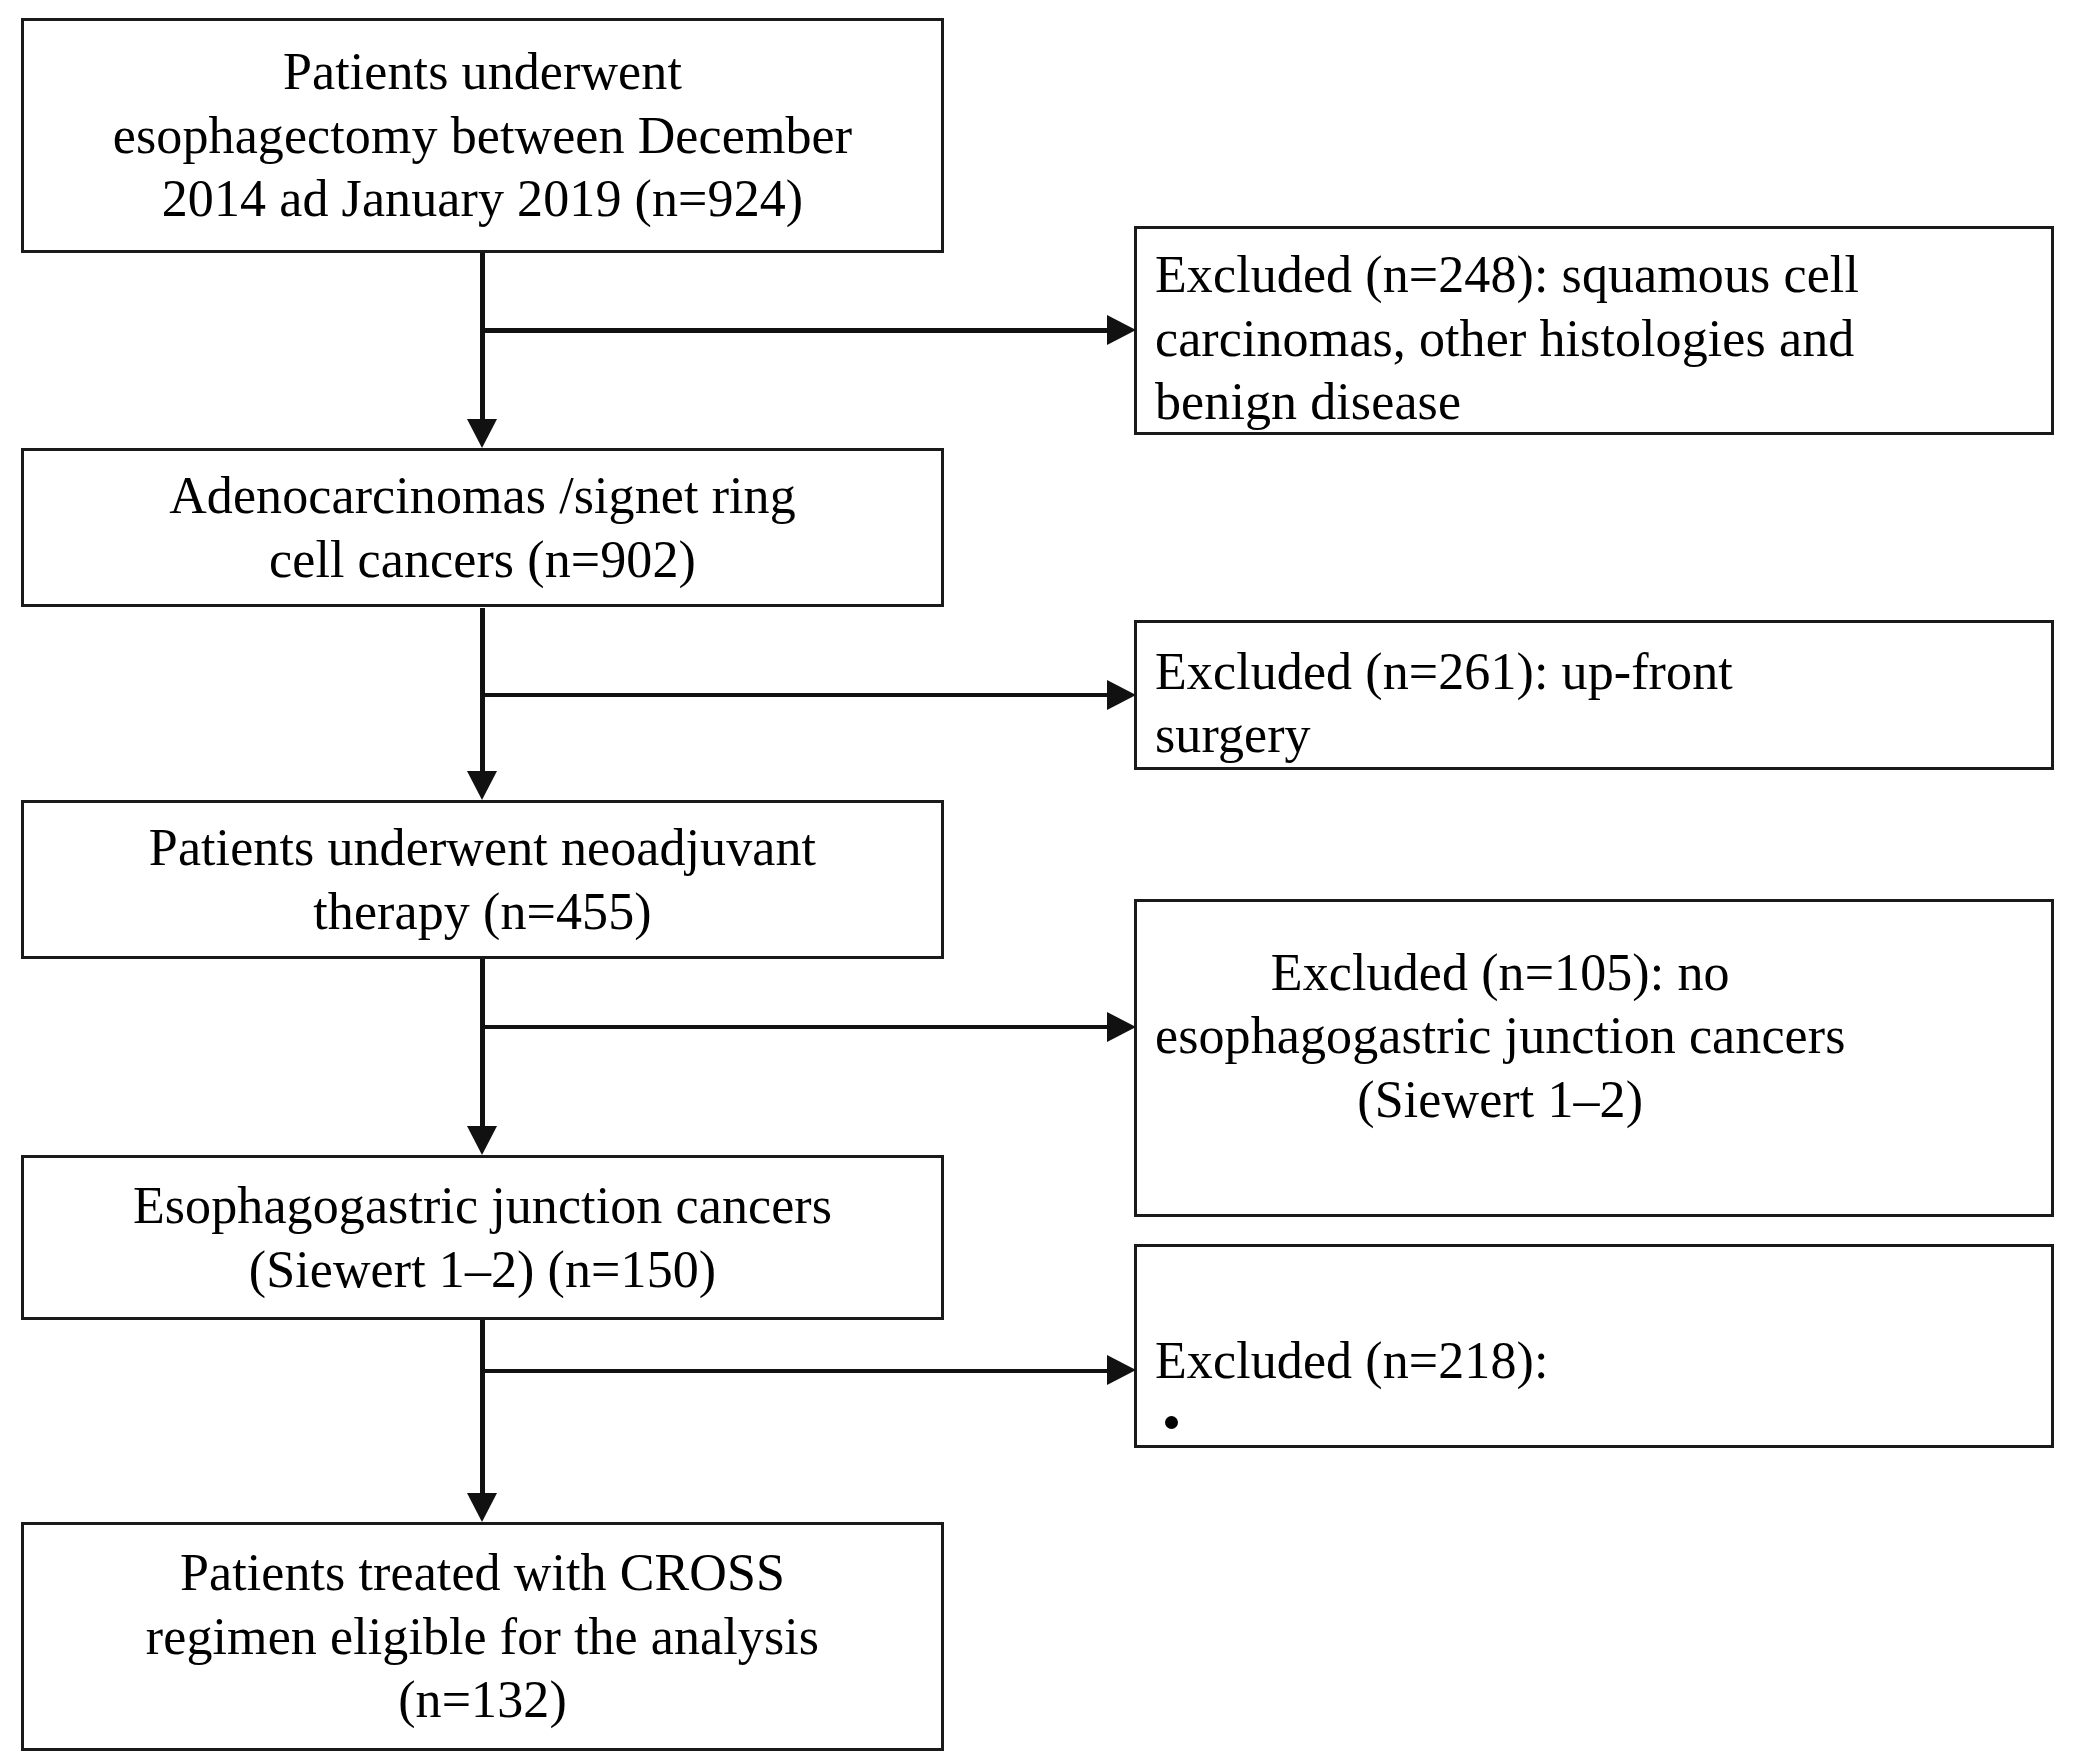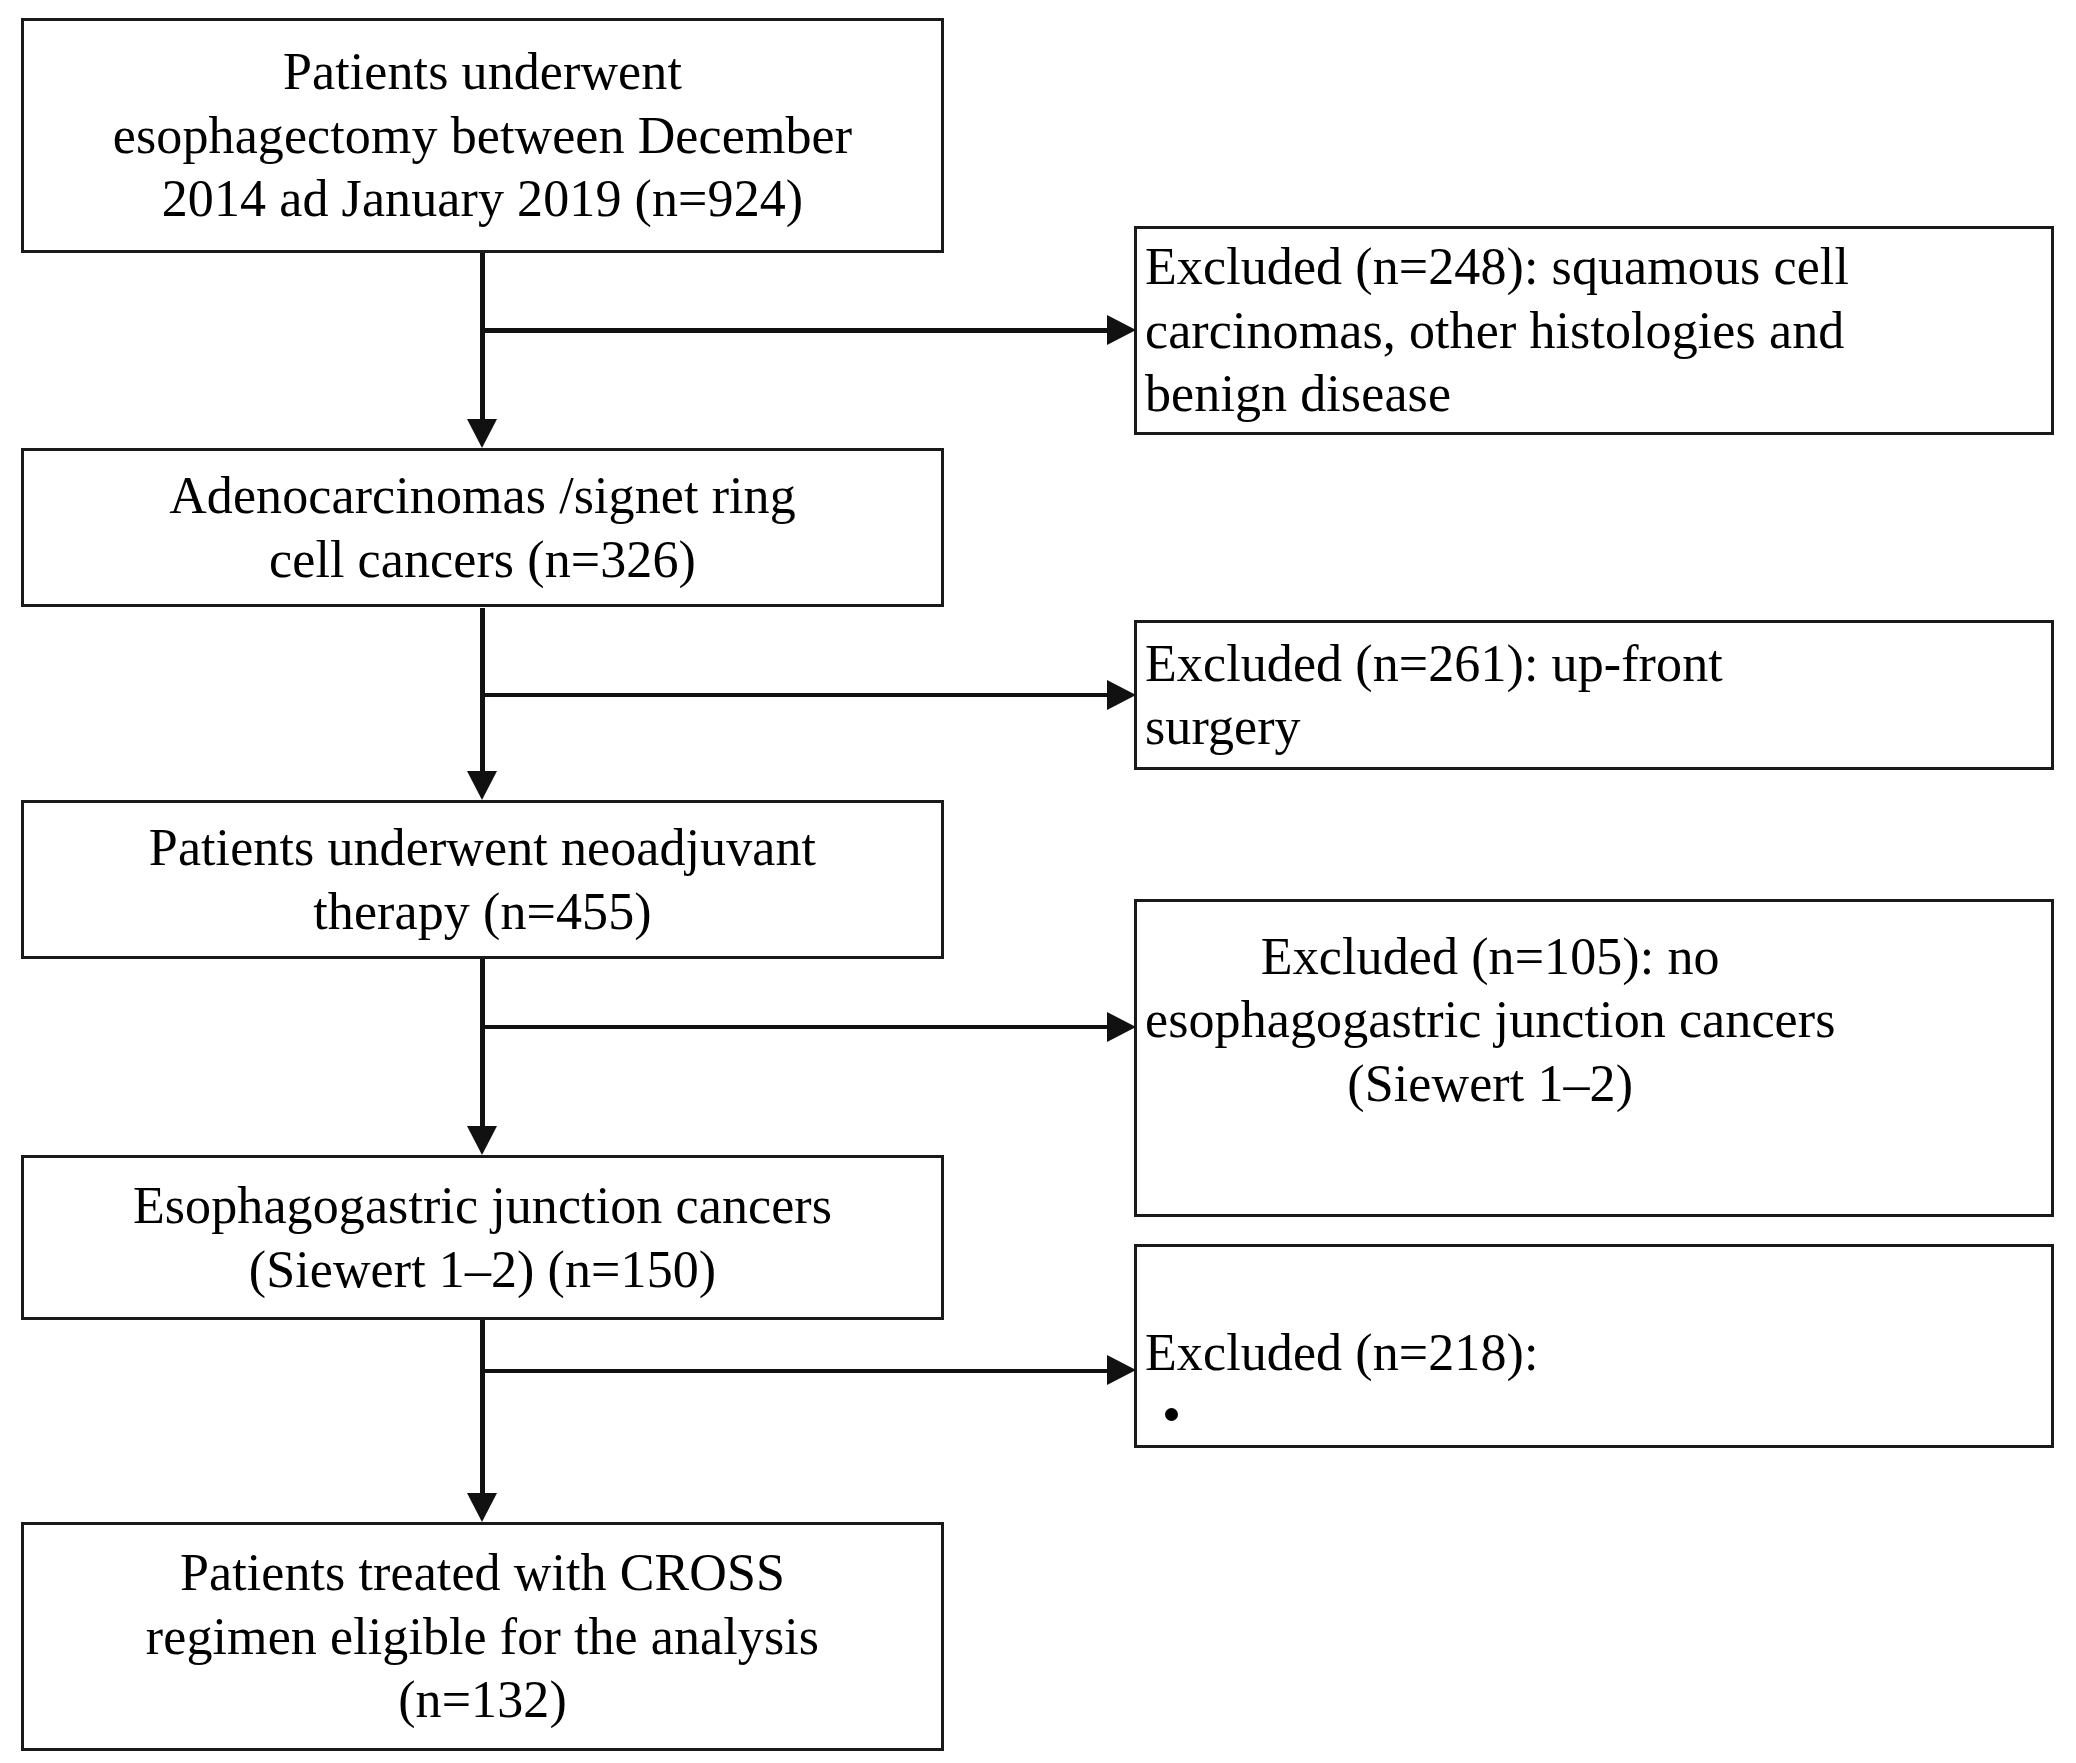--- a/index.html
+++ b/index.html
@@ -35,21 +35,22 @@
     text-align: left;
   }
   .box-text {
     font-size: 52px;
     line-height: 1.22;
     letter-spacing: 0.1px;
     white-space: pre-line;
     padding: 0 20.5px;
   }
   .box.left .box-text {
-    padding: 0 8px;
+    padding: 0 18px;
+    margin-top: 16px;
   }
   .bullets {
     margin: 0;
     padding: 0 18px 0 18px;
     list-style: none;
     width: 100%;
     box-sizing: border-box;
   }
   .bullets li {
     position: relative;
@@ -100,21 +101,21 @@
 <div id="canvas">
 
   <div class="box center" style="left:21px; top:18px; width:923px; height:235px;">
     <div class="box-text">Patients underwent
 esophagectomy between December
 2014 ad January 2019 (n=924)</div>
   </div>
 
   <div class="box center" style="left:21px; top:448px; width:923px; height:159px;">
     <div class="box-text">Adenocarcinomas /signet ring
-cell cancers (n=326)</div>
+cell cancers (n=902)</div>
   </div>
 
   <div class="box center" style="left:21px; top:800px; width:923px; height:159px;">
     <div class="box-text">Patients underwent neoadjuvant
 therapy (n=455)</div>
   </div>
 
   <div class="box center" style="left:21px; top:1155px; width:923px; height:165px;">
     <div class="box-text">Esophagogastric junction cancers
 (Siewert 1–2) (n=150)</div>

